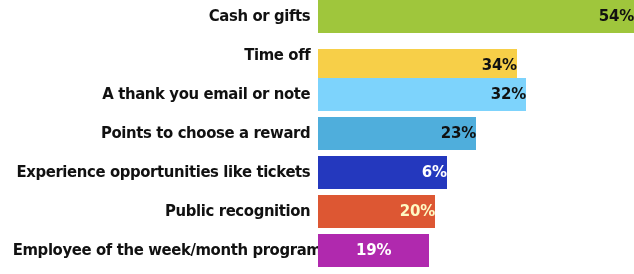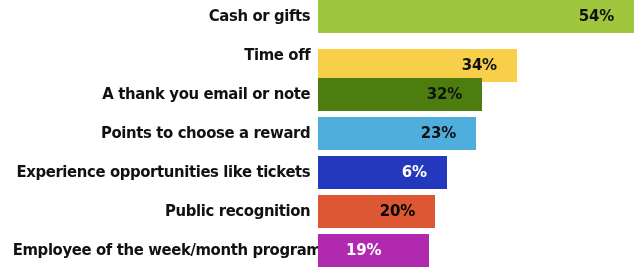--- a/index.html
+++ b/index.html
@@ -52,21 +52,21 @@
     flex: 1 1 auto;
     height: 33px;
     position: relative;
   }
   .bar {
     height: 33px;
     display: flex;
     align-items: center;
     justify-content: flex-end;
     box-sizing: border-box;
-    padding-right: 20px;
+    padding-right: 0;
   }
   .bar-value {
     font-size: 15px;
     font-weight: 700;
     letter-spacing: -0.2px;
     line-height: 1;
     white-space: nowrap;
   }
 </style>
 </head>
@@ -89,21 +89,21 @@
       <div class="bar-track">
         <div class="bar" style="width: 198.963px; background: rgb(247, 207, 72); margin-top: 10px;">
           <span class="bar-value" style="color: rgb(17, 17, 17);">34%</span>
         </div>
       </div>
     </div>
 
     <div class="bar-row">
       <div class="category-label" style="color: rgb(17, 17, 17);">A thank you email or note</div>
       <div class="bar-track">
-        <div class="bar" style="width: 164px; background: #4d7c0f;">
+        <div class="bar" style="width: 208px; background: #7dd3fc;">
           <span class="bar-value" style="color: rgb(17, 17, 17);">32%</span>
         </div>
       </div>
     </div>
 
     <div class="bar-row">
       <div class="category-label" style="color: rgb(17, 17, 17);">Points to choose a reward</div>
       <div class="bar-track">
         <div class="bar" style="width: 158px; background: rgb(79, 174, 220);">
           <span class="bar-value" style="color: rgb(17, 17, 17);">23%</span>
@@ -117,21 +117,21 @@
         <div class="bar" style="width: 128.741px; background: rgb(36, 56, 190);">
           <span class="bar-value" style="color: rgb(255, 255, 255);">6%</span>
         </div>
       </div>
     </div>
 
     <div class="bar-row">
       <div class="category-label" style="color: rgb(17, 17, 17);">Public recognition</div>
       <div class="bar-track">
         <div class="bar" style="width: 117.037px; background: rgb(221, 87, 51);">
-          <span class="bar-value" style="color: #000000;">20%</span>
+          <span class="bar-value" style="color: #fef9c3;">20%</span>
         </div>
       </div>
     </div>
 
     <div class="bar-row">
       <div class="category-label" style="color: rgb(17, 17, 17);">Employee of the week/month programs</div>
       <div class="bar-track">
         <div class="bar" style="width: 111.185px; background: rgb(176, 41, 174); justify-content: center;">
           <span class="bar-value" style="color: rgb(255, 255, 255);">19%</span>
         </div>

